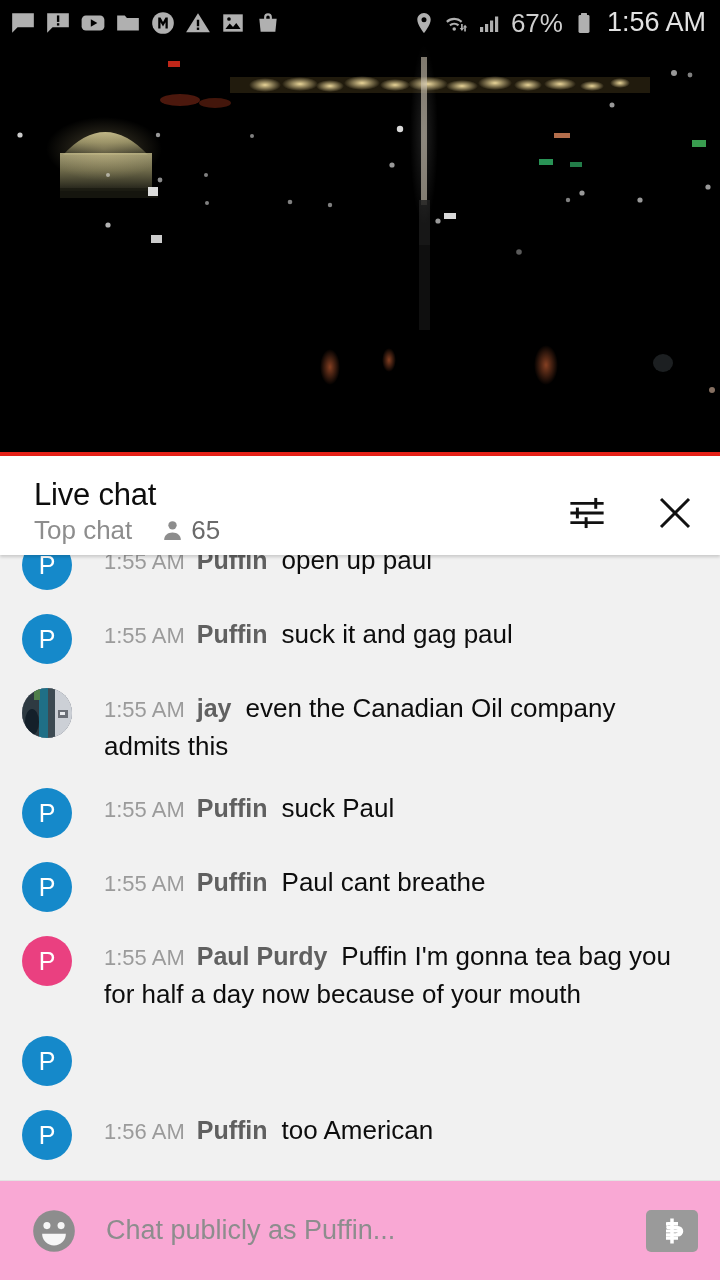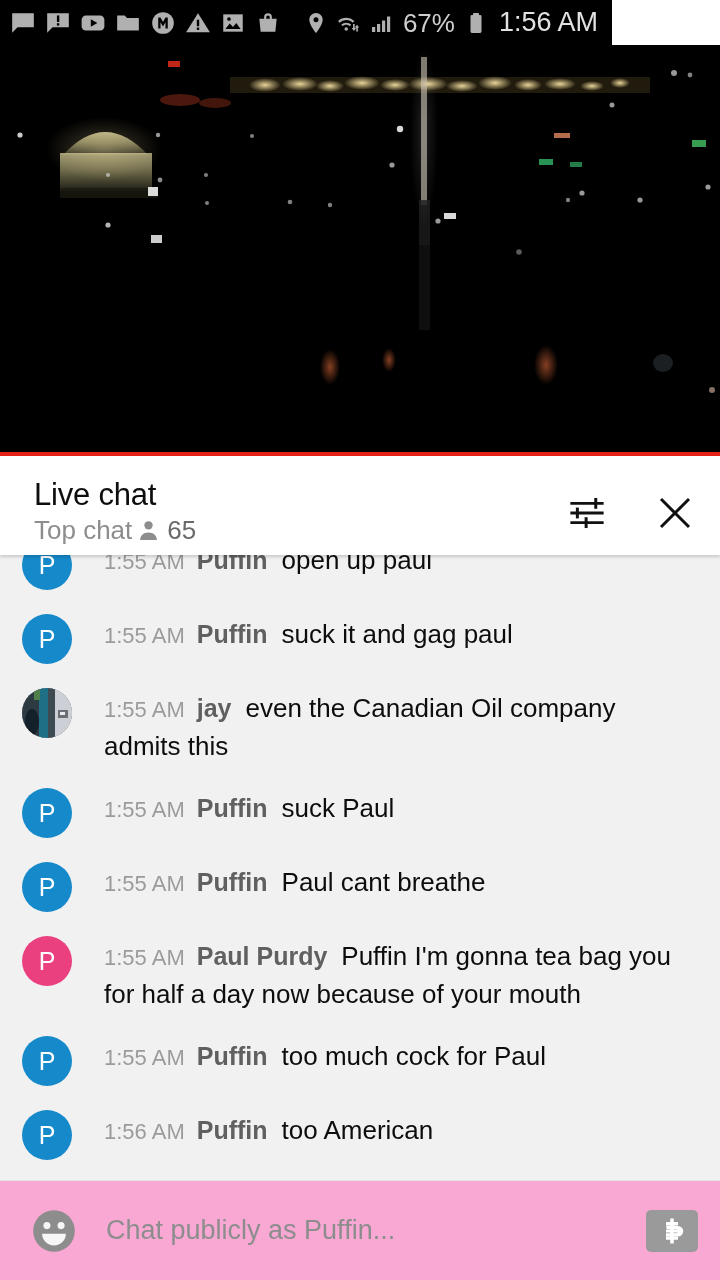--- a/index.html
+++ b/index.html
@@ -6,21 +6,21 @@
   html, body {
     width:720px; height:1280px;
     background:#ffffff;
     font-family:"Liberation Sans", sans-serif;
     overflow:hidden;
   }
   .screen { position:relative; width:720px; height:1280px; background:#fff; overflow:hidden; }
 
   
   .statusbar {
-    position:absolute; top:0; left:0; width:612px; height:45px;
+    position:absolute; top:0; left:0; width:720px; height:45px;
     background:#000000; display:flex; align-items:center;
     padding:0 14px 0 10px;
   }
   .sb-left { display:flex; align-items:center; gap:9px; flex:0 0 auto; }
   .sb-right { display:flex; align-items:center; gap:9px; margin-left:auto; }
   .sb-icon { width:26px; height:26px; display:block; fill:#b0b0b0; }
   .sb-icon.sm { width:24px; height:24px; }
   .sb-text { color:#cfcfcf; font-size:26px; letter-spacing:0px; font-weight:400; line-height:1; }
   .sb-time { color:#e2e2e2; font-size:27px; font-weight:400; line-height:1; margin-left:2px; }
 
@@ -40,21 +40,21 @@
   .chat-header {
     position:absolute; top:456px; left:0; width:720px; height:99px;
     background:#ffffff;
     display:flex; align-items:flex-start;
     padding:22px 22px 0 34px;
     box-shadow:0 2px 3px rgba(0,0,0,0.17);
     z-index:5;
   }
   .ch-titles { display:flex; flex-direction:column; gap:6px; }
   .ch-title { font-size:31px; color:#0d0d0d; font-weight:400; line-height:1.08; letter-spacing:-0.2px; }
-  .ch-sub { display:flex; align-items:center; gap:4px; }
+  .ch-sub { display:flex; align-items:center; gap:28px; }
   .ch-subtext { font-size:26px; color:#8d8d8d; font-weight:400; line-height:1; }
   .ch-viewers { display:flex; align-items:flex-end; gap:6px; }
   .ch-viewers svg { width:25px; height:25px; fill:#8d8d8d; display:block; }
   .ch-count { font-size:26px; color:#6a6a6a; line-height:1; }
   .ch-actions { margin-left:auto; display:flex; align-items:center; gap:42px; padding-top:12px; }
   .ch-btn { width:46px; height:46px; display:flex; align-items:center; justify-content:center; cursor:pointer; }
   .ch-btn svg { width:42px; height:42px; display:block; }
 
   
   .chat-list {
@@ -360,23 +360,20 @@
 
     <div class="msg">
       <div class="avatar" style="background:#ea4080">P</div>
       <div class="msg-body">
         <span class="m-time">1:55 AM</span><span class="m-author">Paul Purdy</span><span class="m-text">Puffin I'm gonna tea bag you for half a day now because of your mouth</span>
       </div>
     </div>
 
     <div class="msg">
       <div class="avatar" style="background:#1589ca">P</div>
-      <div class="msg-body">
-        <span class="m-time">1:55 AM</span><span class="m-author">Puffin</span><span class="m-text">too much cock for Paul</span>
-      </div>
     </div>
 
     <div class="msg">
       <div class="avatar" style="background:#1589ca">P</div>
       <div class="msg-body">
         <span class="m-time">1:56 AM</span><span class="m-author">Puffin</span><span class="m-text">too American</span>
       </div>
     </div>
 
   </div>

